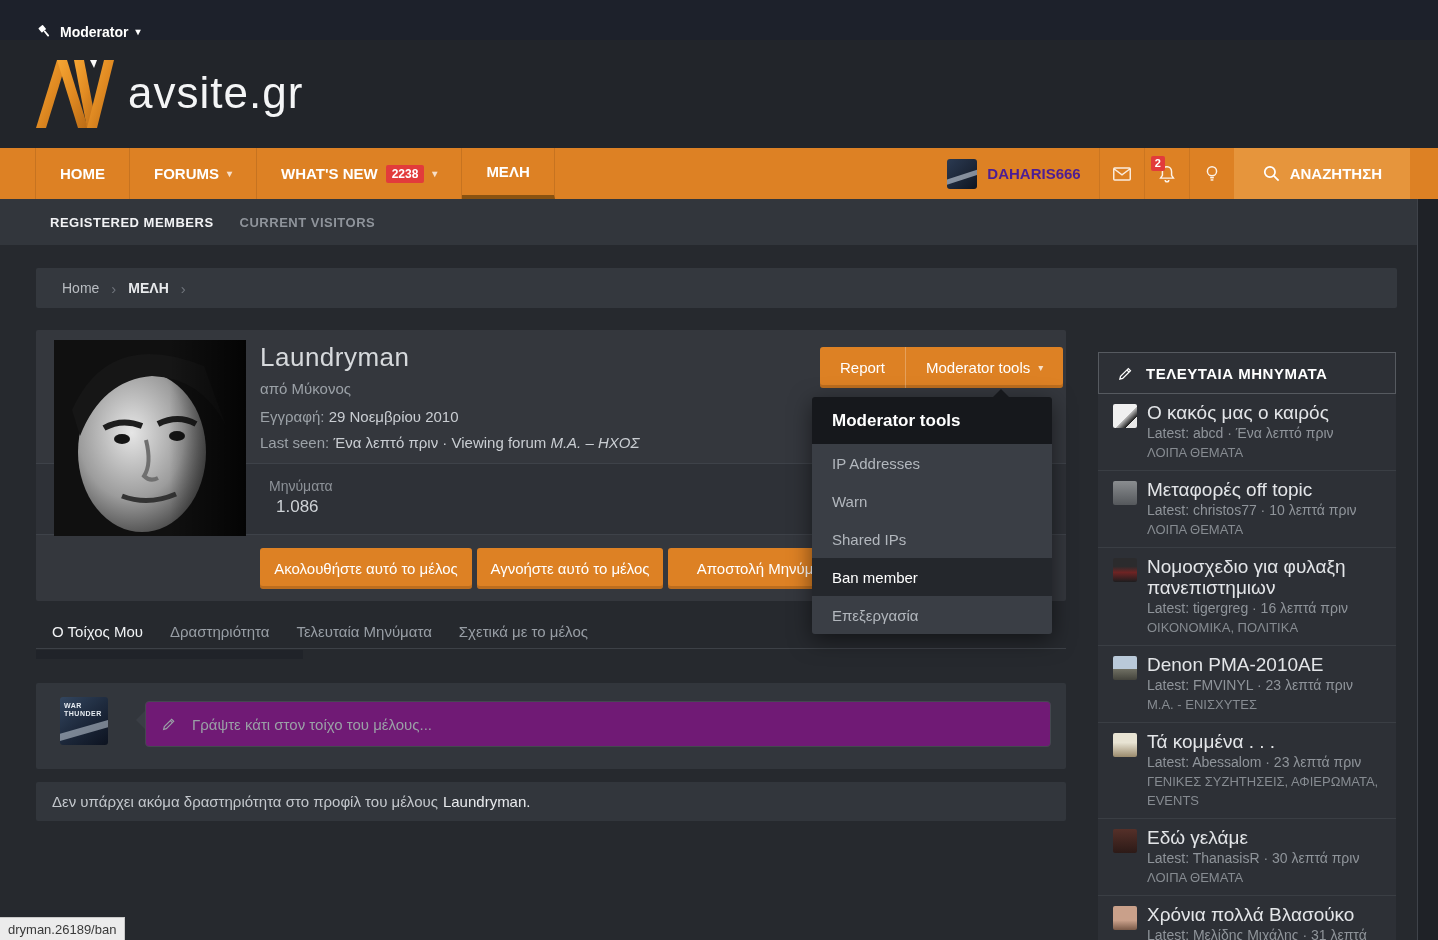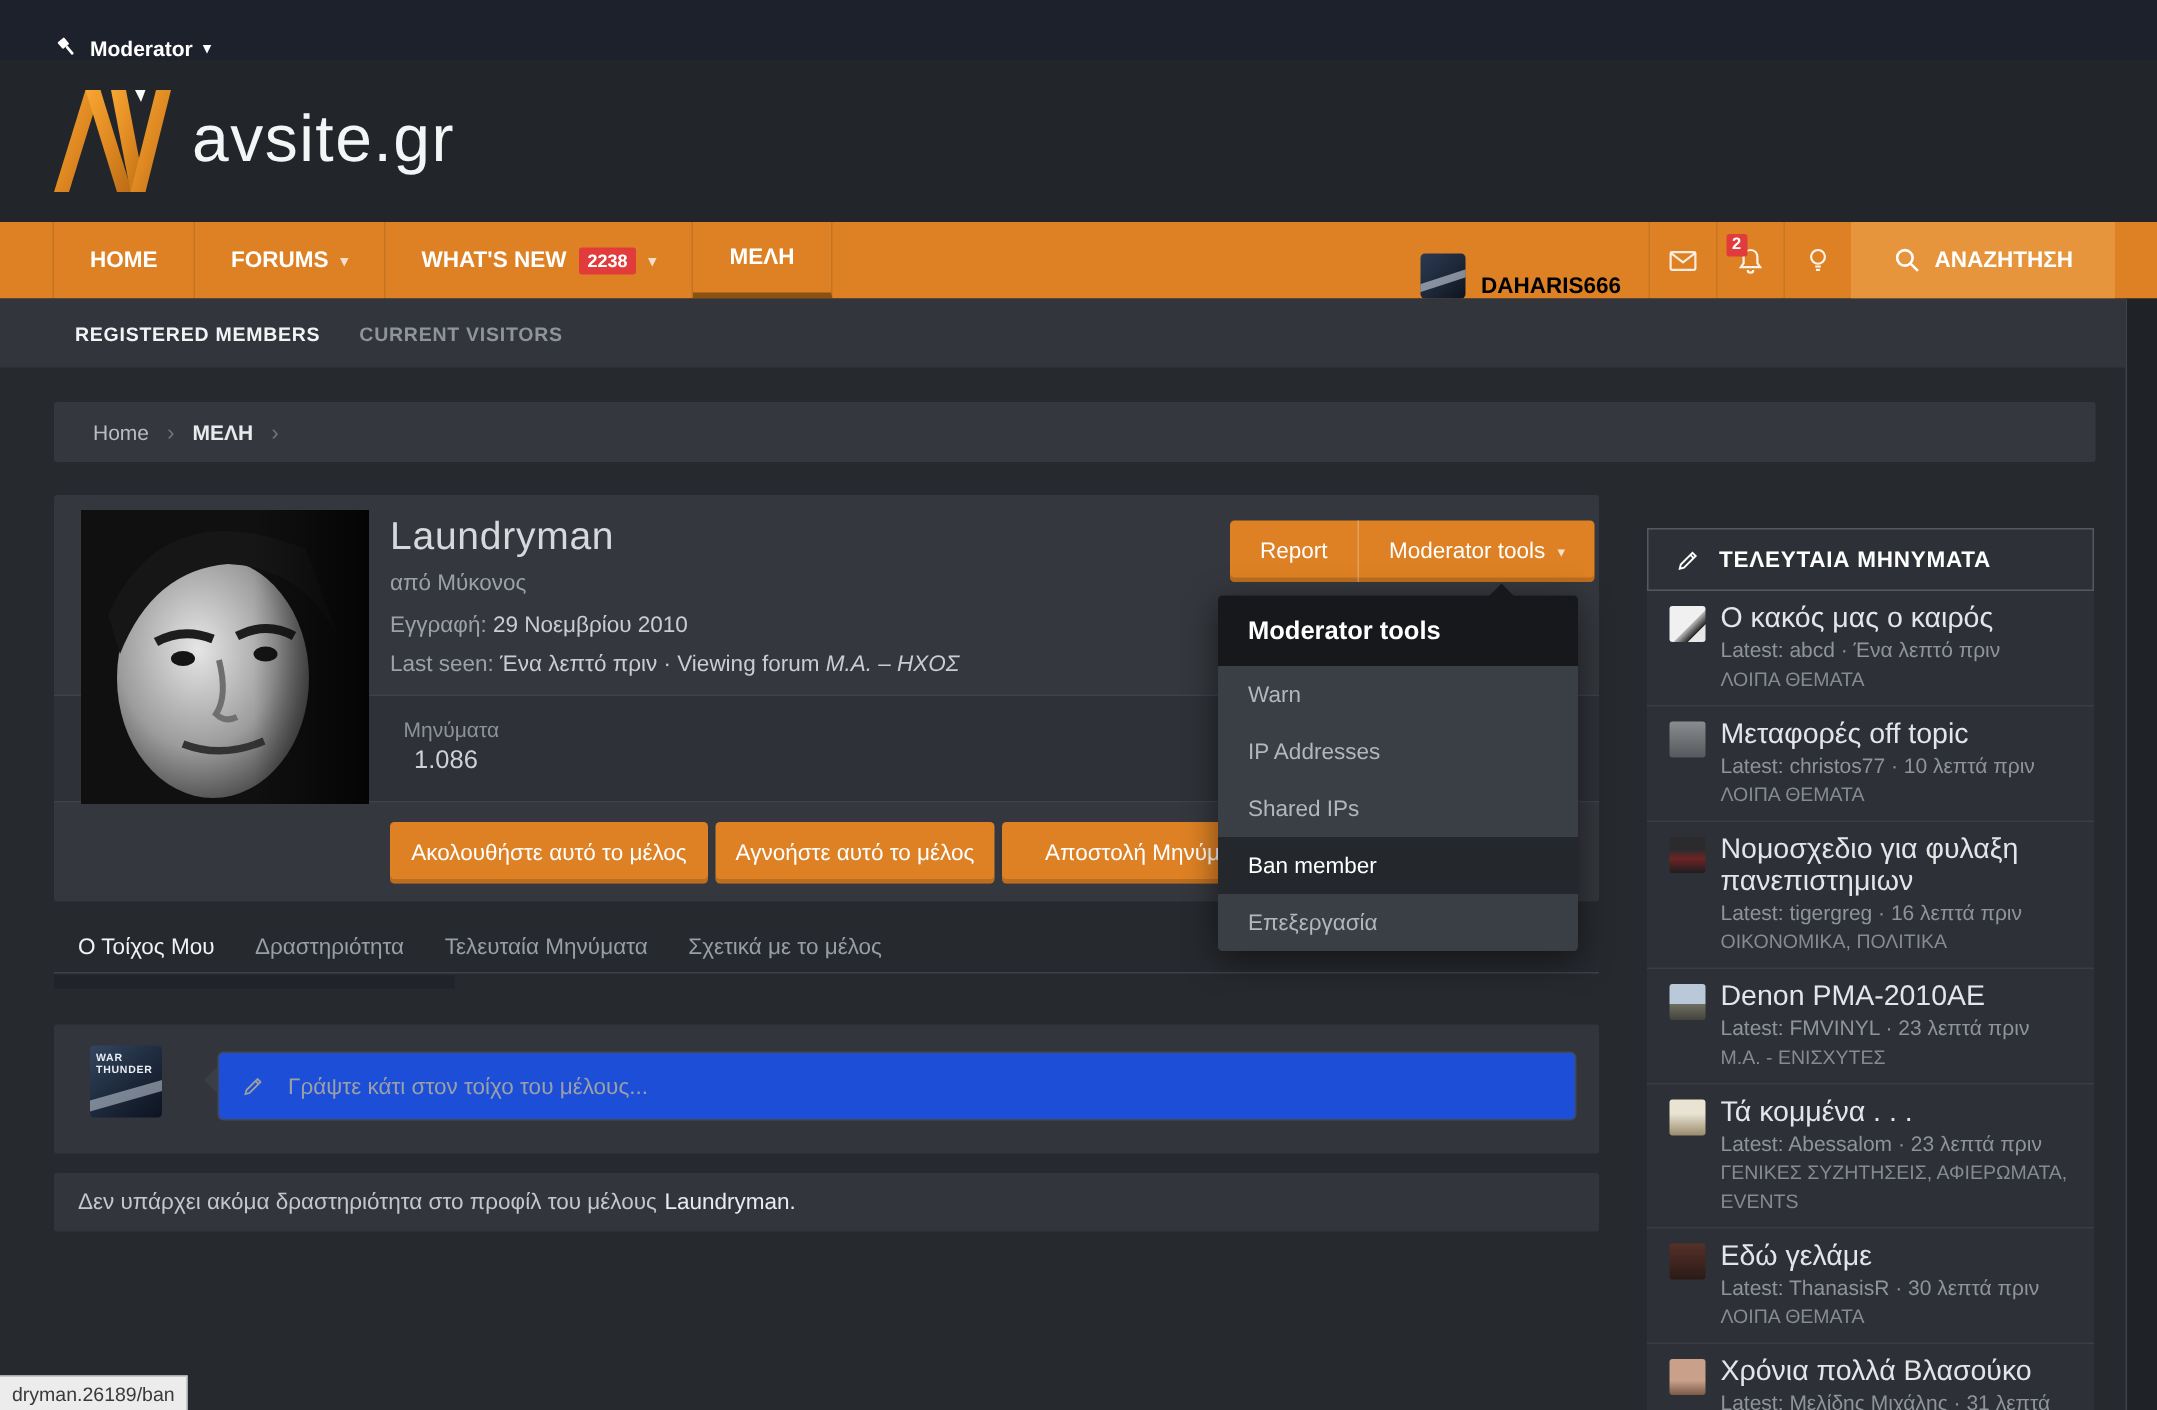--- a/index.html
+++ b/index.html
@@ -18,21 +18,21 @@
   .sitename { color:#f4f5f6; font-size:44px; font-weight:300; letter-spacing:1px; }
 
   
   .mainnav { position:absolute; left:0; top:148px; width:1438px; height:51px; background:#dd8124; display:flex; }
   .nav-item { height:51px; display:flex; align-items:center; justify-content:center; gap:8px; color:#fff; font-weight:700; font-size:15px; padding:0 24px; border-right:1px solid rgba(0,0,0,0.10); cursor:pointer; position:relative; }
   .nav-item:first-child { border-left:1px solid rgba(0,0,0,0.10); margin-left:35px; }
   .nav-item.active { border-bottom:4px solid #8a5210; }
   .nav-badge { background:#e23b3b; color:#fff; font-size:12px; font-weight:700; padding:2px 6px; border-radius:2px; }
   .nav-caret { color:rgba(255,255,255,0.75); font-size:10px; }
   .nav-right { position:absolute; right:0; top:0; height:51px; display:flex; align-items:stretch; }
-  .nav-user { display:flex; align-items:flex-end; gap:10px; padding:0 18px; color:#000000; font-weight:700; font-size:15px; cursor:pointer; }
+  .nav-user { display:flex; align-items:center; gap:10px; padding:0 18px; color:#4c1d95; font-weight:700; font-size:15px; cursor:pointer; }
   .nav-avatar { width:30px; height:30px; border-radius:3px; background:linear-gradient(135deg,#2b3a52 0%,#1d2738 55%,#0e1420 100%); position:relative; overflow:hidden; }
   .nav-avatar::after { content:""; position:absolute; left:-6px; top:16px; width:40px; height:5px; background:rgba(220,230,240,0.55); transform:rotate(-18deg); }
   .icon-cell { width:45px; display:flex; align-items:center; justify-content:center; border-left:1px solid rgba(0,0,0,0.08); cursor:pointer; position:relative; }
   .bell-badge { position:absolute; top:8px; left:6px; background:#e23b3b; color:#fff; font-size:11px; font-weight:700; padding:0 4px; border-radius:2px; line-height:15px; }
   .nav-search { display:flex; align-items:center; gap:9px; background:#e6953c; color:#fff; font-weight:700; font-size:15px; padding:0 28px; margin-right:28px; cursor:pointer; }
 
   
   .subnav { position:absolute; left:0; top:199px; width:1417px; height:46px; background:#32363c; display:flex; align-items:center; gap:26px; padding-left:50px; }
   .subnav-item { font-size:13px; font-weight:700; letter-spacing:0.5px; cursor:pointer; }
   .subnav-item.active { color:#f2f3f5; }
@@ -81,21 +81,21 @@
   .tab { font-size:15px; color:#989ea5; display:flex; align-items:center; cursor:pointer; }
   .tab.active { color:#f0f2f4; }
   .tab-underbar { position:absolute; left:36px; top:650px; width:267px; height:9px; background:#202329; }
 
   
   .wall { position:absolute; left:36px; top:683px; width:1030px; height:86px; background:#32363c; border-radius:2px; }
   .wall-avatar { position:absolute; left:24px; top:14px; width:48px; height:48px; border-radius:3px; background:linear-gradient(140deg,#33465f 0%,#1e2a3d 50%,#0d1320 100%); overflow:hidden; }
   .wall-avatar .wt { position:absolute; left:4px; top:5px; color:#e8edf2; font-size:7px; font-weight:700; letter-spacing:0.5px; line-height:8px; }
   .wall-avatar::after { content:""; position:absolute; left:-8px; top:30px; width:64px; height:7px; background:rgba(215,225,235,0.5); transform:rotate(-16deg); }
   .wall-pointer { position:absolute; left:100px; top:28px; width:0; height:0; border-top:9px solid transparent; border-bottom:9px solid transparent; border-right:9px solid #3a3e45; }
-  .wall-input { position:absolute; left:109px; top:18px; width:906px; height:46px; background:#1d4ed8; border:1px solid #44484f; border-radius:4px; color:#c9cdd2; font-size:15px; font-family:"Liberation Sans",sans-serif; padding-left:46px; outline:none; }
+  .wall-input { position:absolute; left:109px; top:18px; width:906px; height:46px; background:#701a75; border:1px solid #44484f; border-radius:4px; color:#c9cdd2; font-size:15px; font-family:"Liberation Sans",sans-serif; padding-left:46px; outline:none; }
   .wall-input::placeholder { color:#9aa0a6; opacity:1; }
   .wall-pencil { position:absolute; left:125px; top:33px; pointer-events:none; }
 
   
   .notice { position:absolute; left:36px; top:782px; width:1030px; height:39px; background:#32363c; border-radius:2px; display:flex; align-items:center; padding-left:16px; font-size:15px; color:#c3c7cc; gap:5px; }
   .notice .uname { color:#e9ebee; }
 
   
   .sidebar { position:absolute; left:1098px; top:352px; width:298px; height:588px; background:#2d3036; overflow:hidden; }
   .side-header { height:42px; border:1px solid #565a60; display:flex; align-items:center; gap:12px; padding-left:18px; color:#fff; font-size:15px; font-weight:700; letter-spacing:0.5px; }
@@ -275,22 +275,22 @@
     </div>
     <div class="seg">
       <span>Moderator tools</span>
       <span class="nav-caret">▾</span>
     </div>
   </div>
 
   <div class="dropdown">
     <div class="dd-notch"></div>
     <div class="dd-header">Moderator tools</div>
+    <div class="dd-item">IP Addresses</div>
     <div class="dd-item">Warn</div>
-    <div class="dd-item">IP Addresses</div>
     <div class="dd-item">Shared IPs</div>
     <div class="dd-item hl">Ban member</div>
     <div class="dd-item">Επεξεργασία</div>
   </div>
 
   <div class="tabs">
     <div class="tab active">Ο Τοίχος Μου</div>
     <div class="tab">Δραστηριότητα</div>
     <div class="tab">Τελευταία Μηνύματα</div>
     <div class="tab">Σχετικά με το μέλος</div>

